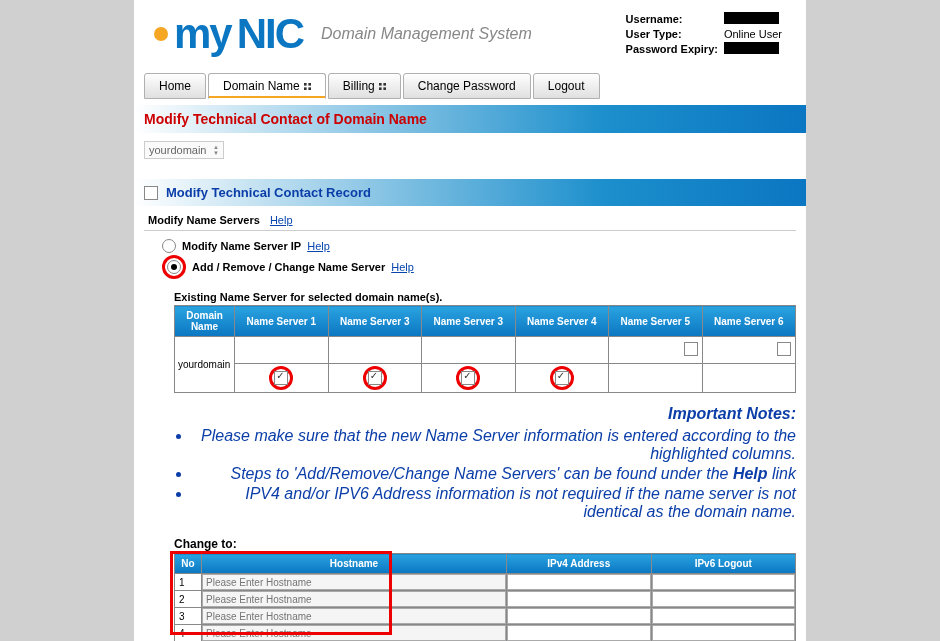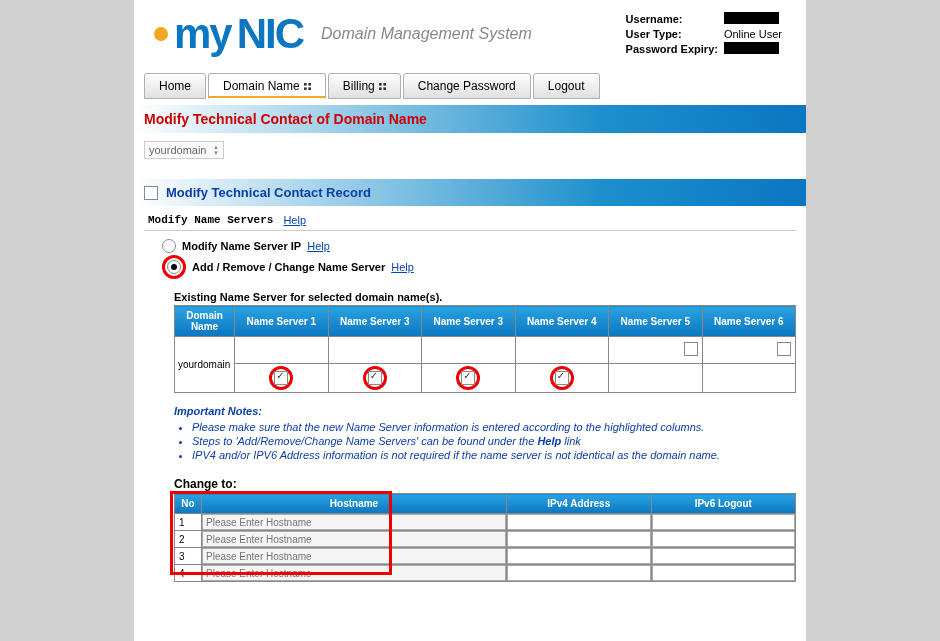--- a/index.html
+++ b/index.html
@@ -22,36 +22,36 @@
   .content { padding:8px 10px; }
   .domain-select { display:flex; align-items:center; gap:2px; border:1px solid #ccc; width:70px; padding:2px 4px; font-size:11px; color:#666; background:#fafafa; }
   .spinner { display:flex; flex-direction:column; }
   .spinner span { font-size:6px; line-height:6px; color:#888; cursor:pointer; }
   .note { font-size:11px; margin-top:10px; }
   .note .lbl { color:#c00; }
   .section-bar { background:linear-gradient(90deg,#ffffff 0%, #1c8fcc 70%, #0b76c2 100%); padding:6px 10px; margin-top:12px; display:flex; align-items:center; gap:8px; }
   .section-bar .chk { width:12px;height:12px;border:1px solid #888;background:#fff;display:inline-block; }
   .section-bar .ttl { color:#0b3ea8; font-weight:bold; font-size:13px; }
   .subhead { display:flex; align-items:center; gap:10px; border-bottom:1px solid #ccc; padding:8px 0 4px 4px; margin:0 10px; }
-  .subhead .t { font-weight:bold; font-size:11px;font-family:Liberation Mono, monospace; }
+  .subhead .t { font-weight:bold; font-size:11px; }
   .help { color:#0645ad; text-decoration:underline; font-size:11px; cursor:pointer; }
   .radio-group { margin:8px 0 0 28px; font-size:11px; }
   .radio-row { display:flex; align-items:center; gap:6px; margin:2px 0; }
   .radio { width:12px;height:12px;border:1px solid #888;border-radius:50%;display:inline-flex;align-items:center;justify-content:center;background:#fff; }
   .radio.sel::after { content:""; width:6px;height:6px;border-radius:50%;background:#000; display:block;}
   .red-circle { border:3px solid #e00; border-radius:50%; padding:2px; display:inline-flex; }
   .tbl-wrap { margin:12px 10px 0 40px; }
   .tbl-label { font-weight:bold; font-size:11px; margin-bottom:2px; }
   table.ns { border-collapse:collapse; width:100%; font-size:10px; }
   table.ns th { background:linear-gradient(#2aa3e0,#0b76c2); color:#fff; font-weight:bold; padding:4px 2px; border:1px solid #888; font-size:10px; }
   table.ns td { border:1px solid #888; padding:2px 2px; text-align:center; height:22px; vertical-align:middle; }
   .ns-chk { width:12px;height:12px;border:1px solid #888;display:inline-block;background:#fff;position:relative;}
   .ns-chk.checked::after { content:"✓"; font-size:10px; position:absolute; top:-2px; left:1px; color:#333;}
   .red-ring { display:inline-flex; border:3px solid #e00; border-radius:50%; padding:2px; }
-  .imp-notes { margin:12px 10px 0 40px; font-size:11px; }
+  .imp-notes { margin:12px 10px 0 40px; font-size:16px;text-align:right; }
   .imp-notes .h { color:#0b3ea8; font-weight:bold; font-style:italic; }
   .imp-notes ul { margin:4px 0 0 18px; padding:0; }
   .imp-notes li { color:#0b3ea8; font-style:italic; margin:2px 0; }
   .imp-notes li .hb { font-weight:bold; font-style:italic; }
   .change-wrap { margin:16px 10px 0 40px; }
   .change-wrap .lbl { font-weight:bold; font-size:12px; }
   table.ch { border-collapse:collapse; width:100%; font-size:10px; margin-top:2px; }
   table.ch th { background:linear-gradient(#2aa3e0,#0b76c2); color:#fff; font-weight:bold; padding:4px 2px; border:1px solid #888; font-size:10px; }
   table.ch td { border:1px solid #888; padding:0; height:16px; }
   table.ch td.num { width:22px; text-align:left; padding-left:4px; font-size:10px; border-right:none;}

